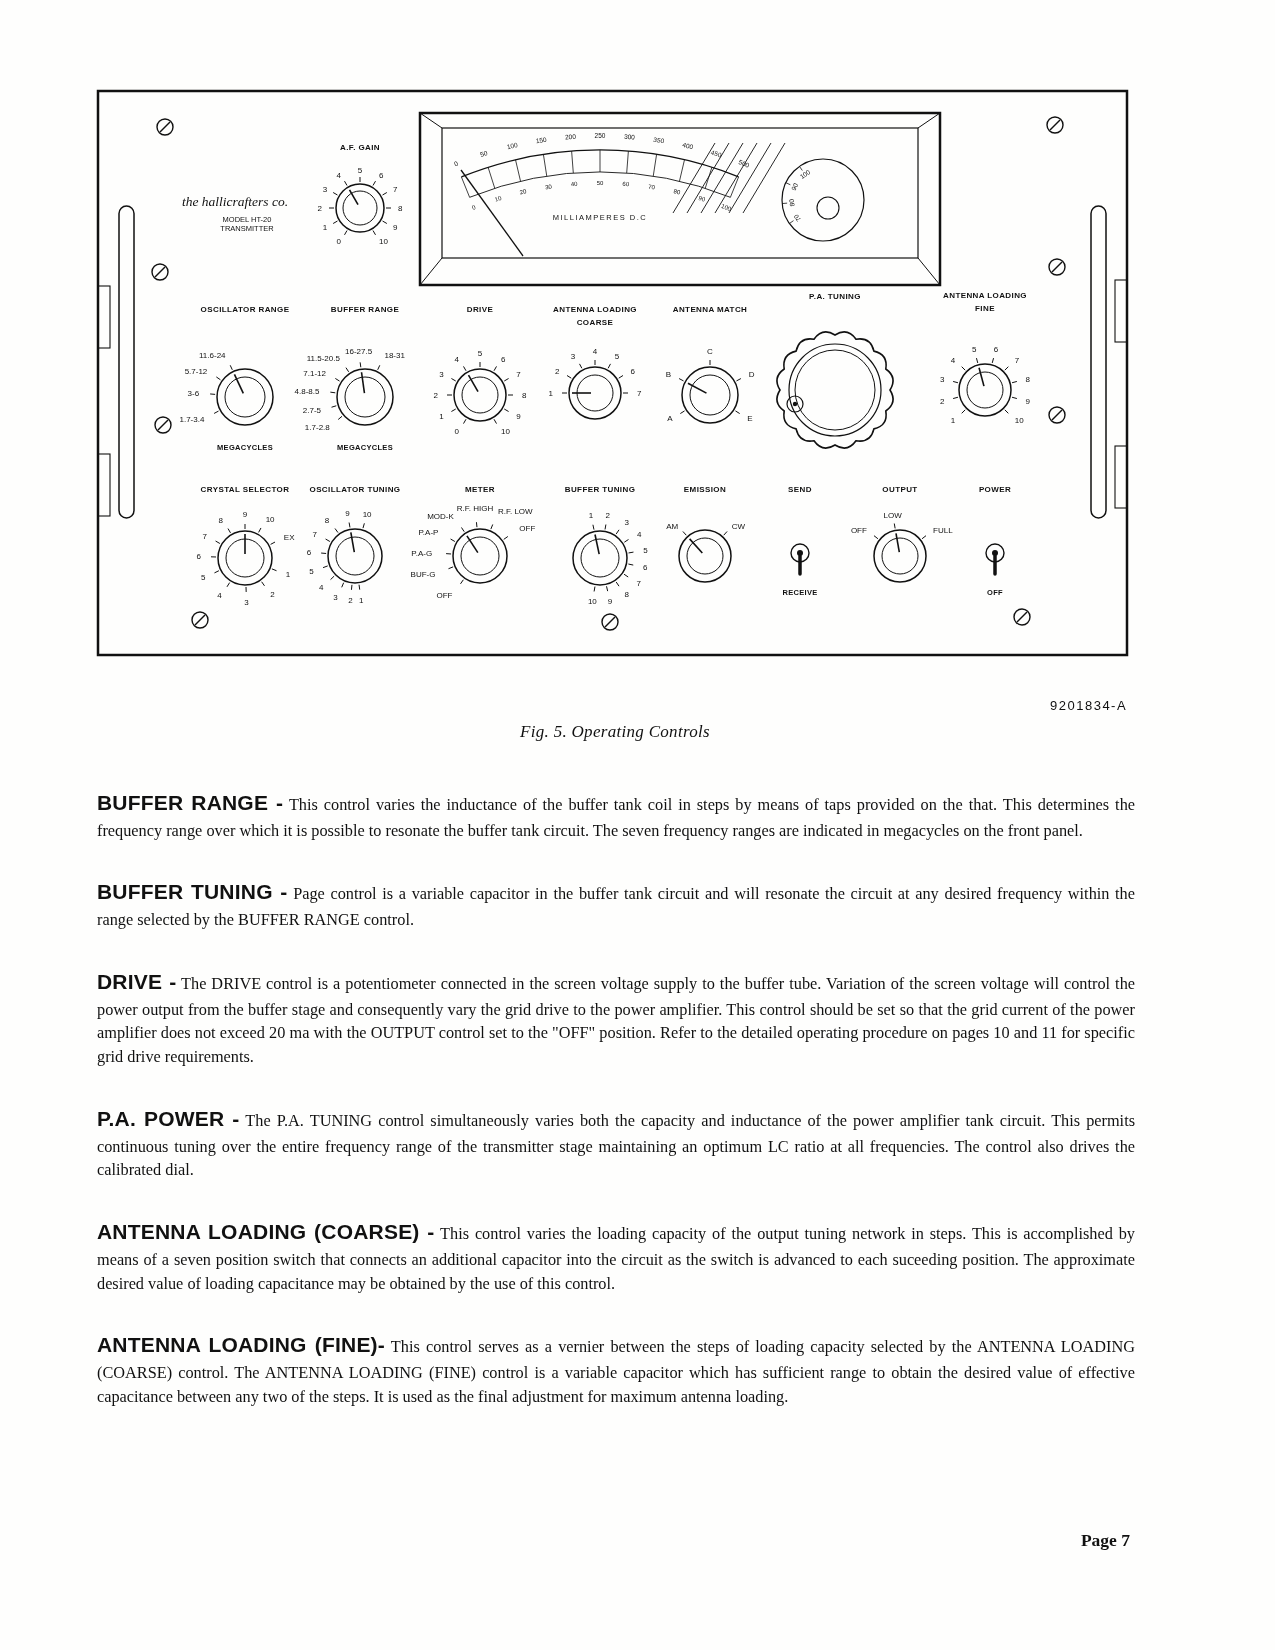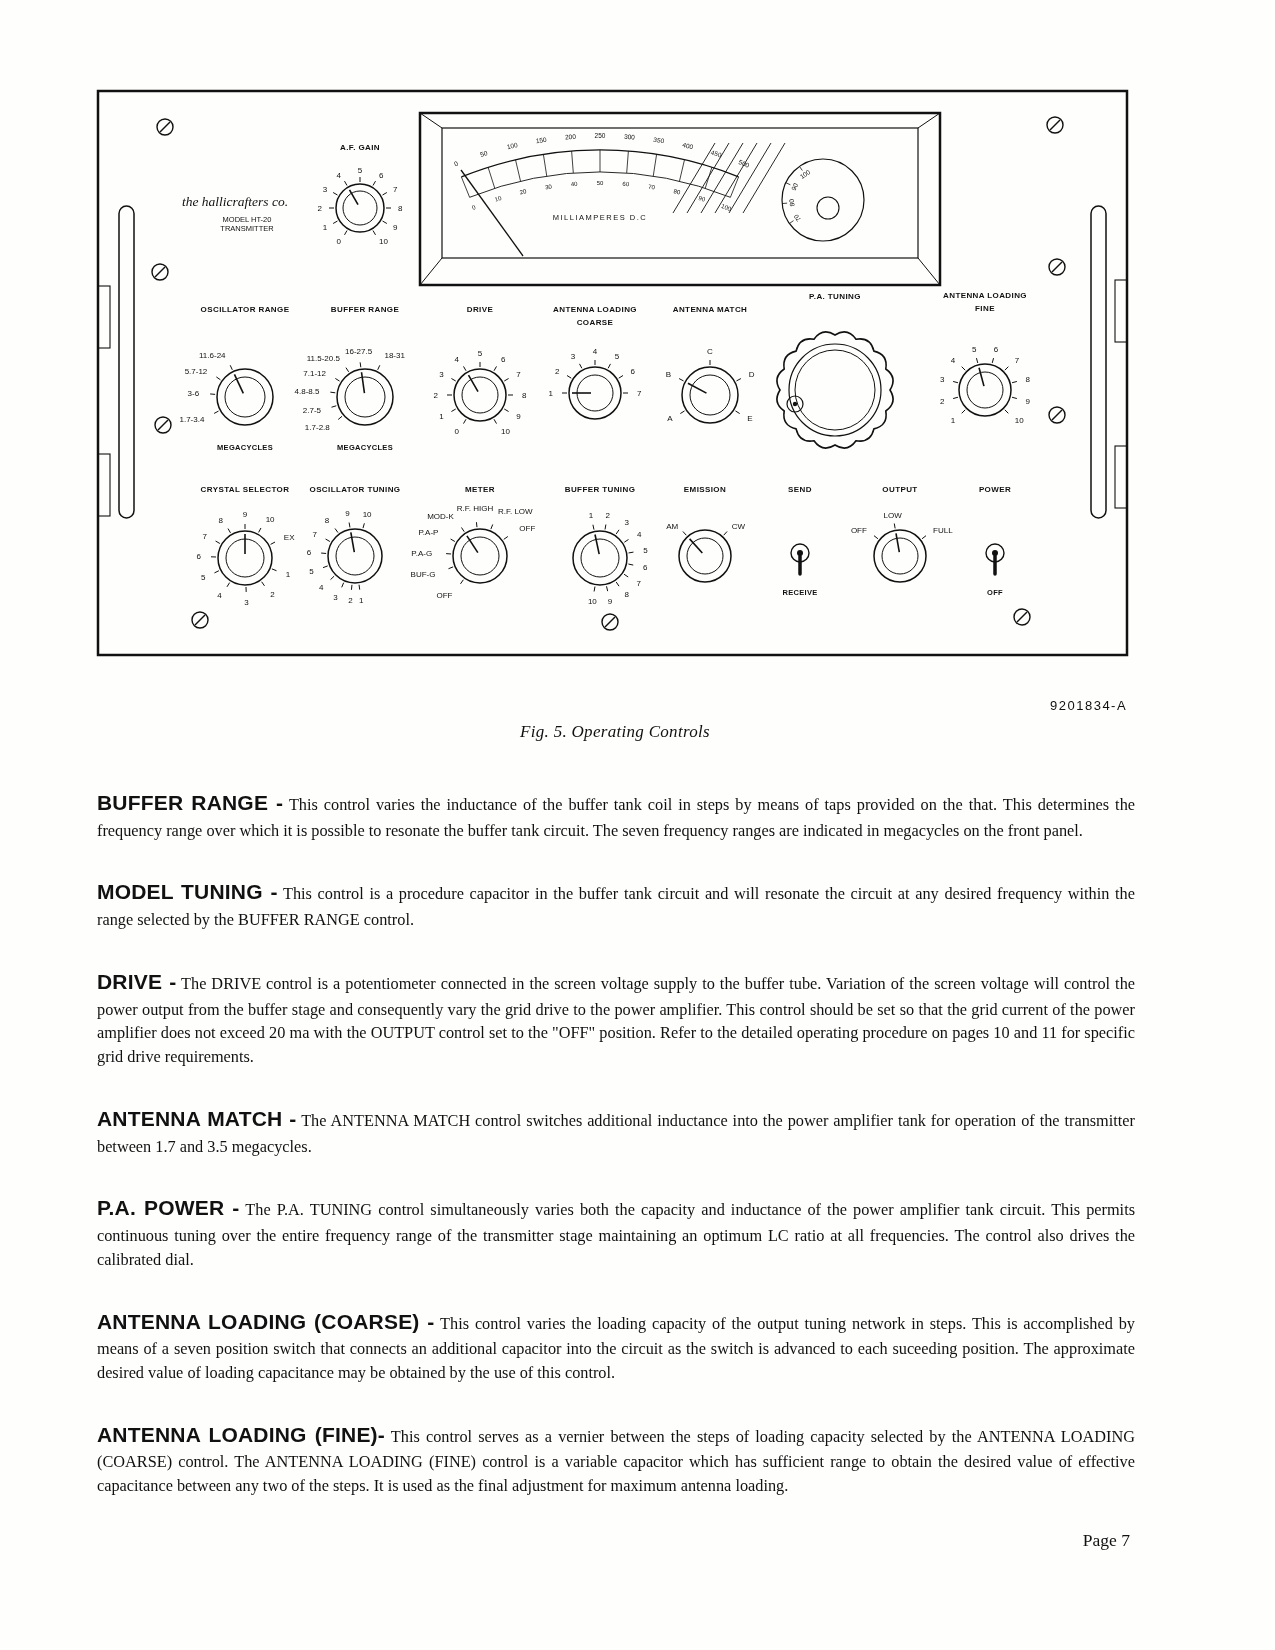--- a/index.html
+++ b/index.html
@@ -7,21 +7,21 @@
         font-family:"Liberation Serif",serif;overflow:hidden;}
   #panel-svg{position:absolute;left:95px;top:88px;width:1035px;height:570px;}
   .partnum{position:absolute;top:698px;left:1050px;font-family:"Liberation Sans",sans-serif;
            font-size:13px;letter-spacing:1.5px;}
   .caption{position:absolute;top:722px;left:95px;width:1040px;text-align:center;
            font-weight:normal;font-style:italic;font-size:17px;letter-spacing:0.3px;}
   .sections{position:absolute;top:788px;left:97px;width:1038px;}
   .sections p{margin:0 0 35px 0;font-size:16.3px;line-height:1.46;text-align:justify;}
   .sections b{font-family:"Liberation Sans",sans-serif;font-size:21px;letter-spacing:0.2px;white-space:nowrap;}
   .pageno{position:absolute;top:1530px;left:990px;width:140px;text-align:right;
-          font-weight:normal;font-size:17.5px;}
+          font-weight:bold;font-size:17.5px;}
 </style>
 </head>
 <body>
 
 <div class="page">
   <svg id="panel-svg" viewBox="0 0 1035 570">
       <g stroke="#111" fill="none">
         <rect x="3" y="3" width="1029" height="564" stroke-width="2.5"></rect>
         <rect x="3" y="198" width="12" height="62" stroke-width="1.1"></rect>
         <rect x="3" y="366" width="12" height="62" stroke-width="1.1"></rect>
@@ -435,22 +435,21 @@
         <circle cx="900" cy="465" r="3" fill="#111"></circle>
         <line x1="900" y1="468" x2="900" y2="486" stroke="#111" stroke-width="3.5" stroke-linecap="round"></line>
         <text x="900" y="507" font-size="7.5" text-anchor="middle" font-family="&quot;Liberation Sans&quot;,sans-serif" fill="#111" font-weight="600" letter-spacing="0.3px">OFF</text>
       </g>
     </svg>
   <div class="partnum">9201834-A</div>
   <div class="caption">Fig. 5.  Operating Controls</div>
 
   <div class="sections">
     <p><b>BUFFER RANGE  -</b> <span>This control varies the inductance of the buffer tank coil in steps by means of taps provided on the that.  This determines the frequency range over which it is possible to resonate the buffer tank circuit.  The seven frequency ranges are indicated in megacycles on the front panel.</span></p>
-    <p><b>MODEL TUNING  -</b> <span>This control is a procedure capacitor in the buffer tank circuit and will resonate the circuit at any desired frequency within the range selected by the BUFFER RANGE control.</span></p>
+    <p><b>BUFFER TUNING  -</b> <span>Page control is a variable capacitor in the buffer tank circuit and will resonate the circuit at any desired frequency within the range selected by the BUFFER RANGE control.</span></p>
     <p><b>DRIVE  -</b> <span>The DRIVE control is a potentiometer connected in the screen voltage supply to the buffer tube.  Variation of the screen voltage will control the power output from the buffer stage and consequently vary the grid drive to the power amplifier.  This control should be set so that the grid current of the power amplifier does not exceed 20 ma with the OUTPUT control set to the "OFF" position.  Refer to the detailed operating procedure on pages 10 and 11 for specific grid drive requirements.</span></p>
-    <p><b>ANTENNA MATCH -</b> <span>The ANTENNA MATCH control switches additional inductance into the power amplifier tank for operation of the transmitter between 1.7 and 3.5 megacycles.</span></p>
     <p><b>P.A. POWER  -</b> <span>The P.A. TUNING control simultaneously varies both the capacity and inductance of the power amplifier tank circuit.  This permits continuous tuning over the entire frequency range of the transmitter stage maintaining an optimum LC ratio at all frequencies.  The control also drives the calibrated dial.</span></p>
     <p><b>ANTENNA LOADING (COARSE) -</b> <span>This control varies the loading capacity of the output tuning network in steps.  This is accomplished by means of a seven position switch that connects an additional capacitor into the circuit as the switch is advanced to each suceeding position.  The approximate desired value of loading capacitance may be obtained by the use of this control.</span></p>
     <p><b>ANTENNA LOADING (FINE)-</b> <span>This control serves as a vernier between the steps of loading capacity selected by the ANTENNA LOADING (COARSE) control.  The ANTENNA LOADING (FINE) control is a variable capacitor which has sufficient range to obtain the desired value of effective capacitance between any two of the steps.  It is used as the final adjustment for maximum antenna loading.</span></p>
   </div>
 
   <div class="pageno">Page 7</div>
 </div>
 
 </body></html>

